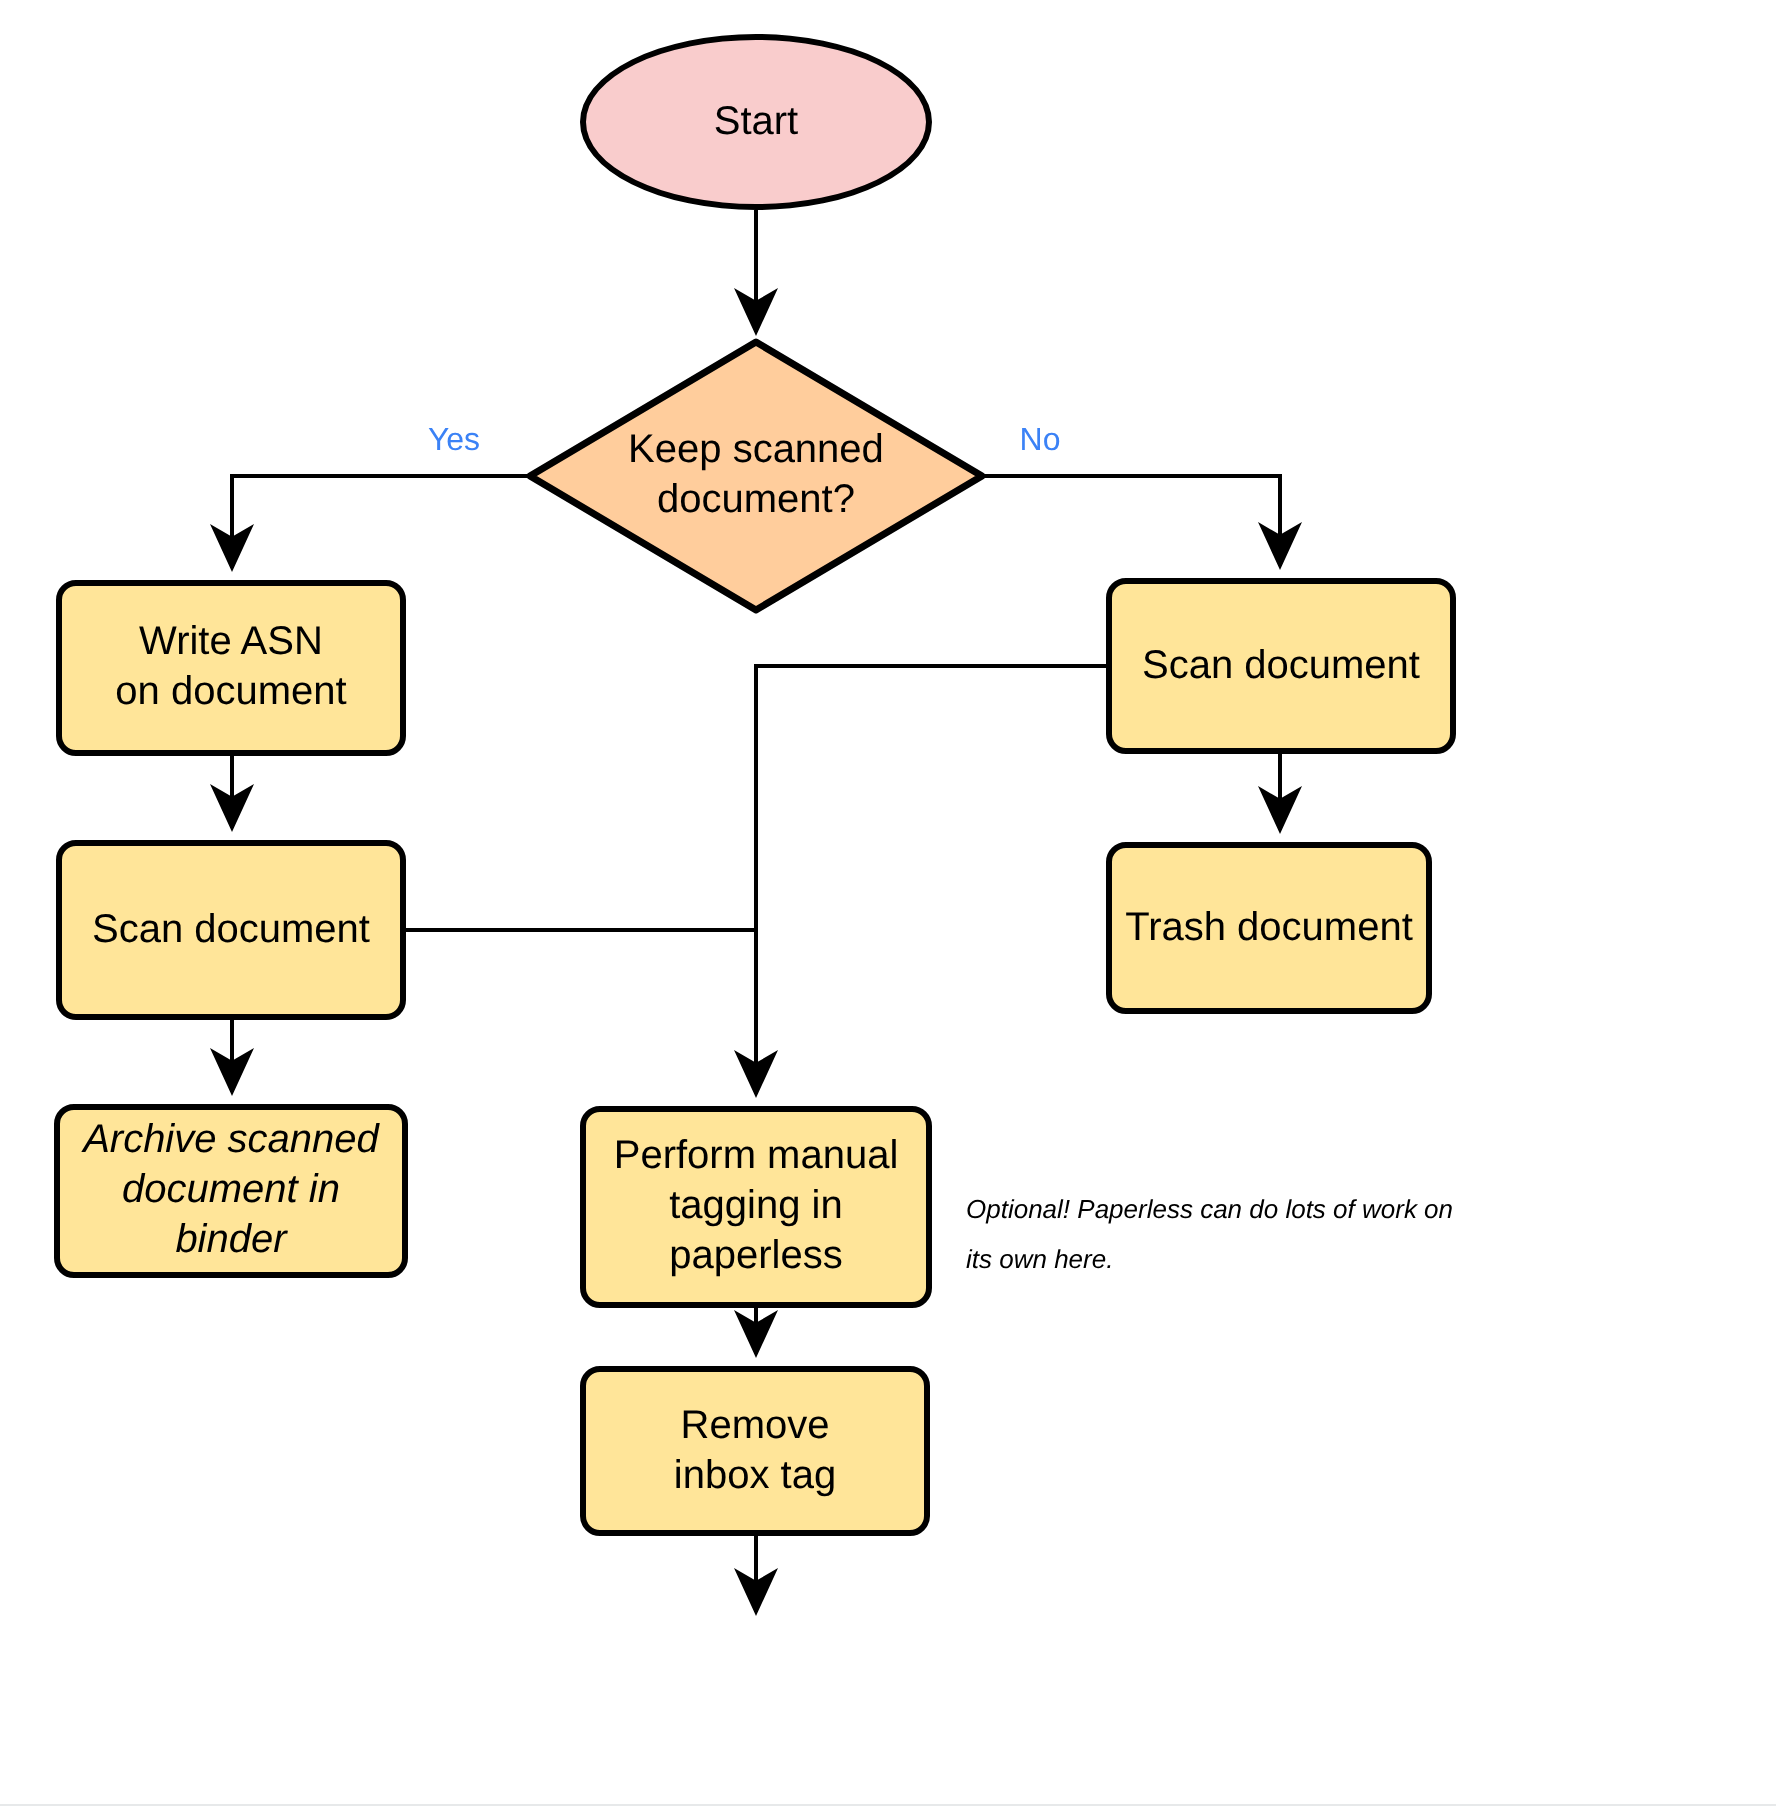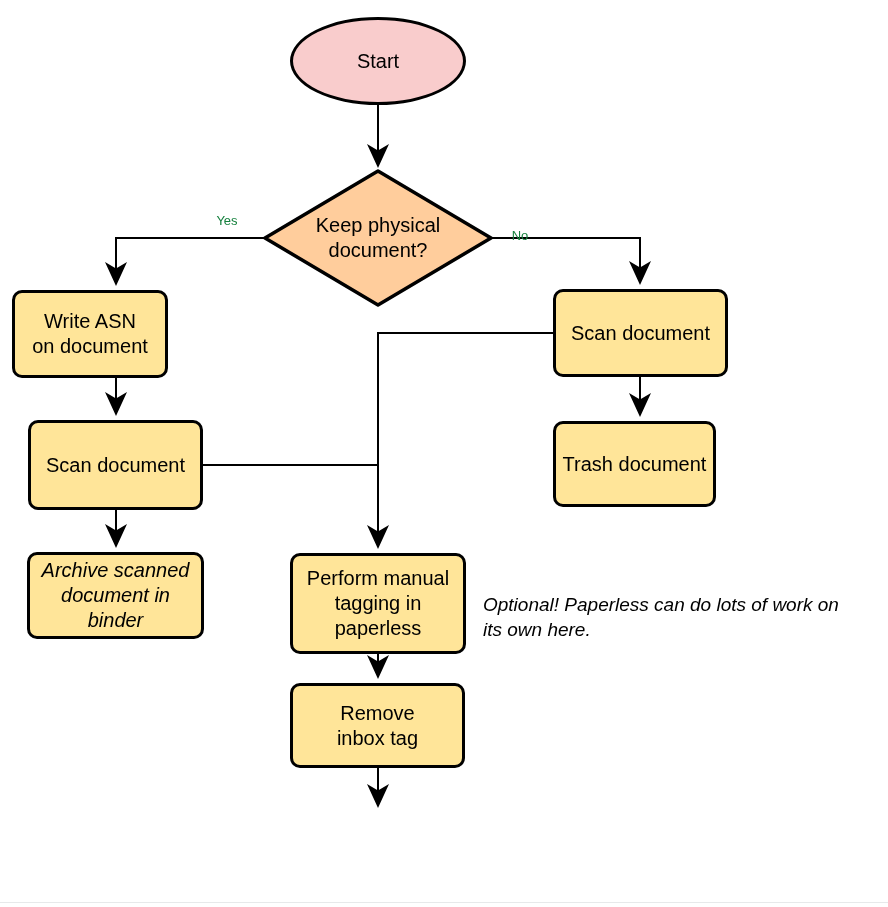--- a/index.html
+++ b/index.html
@@ -43,29 +43,29 @@
     background: var(--terminal-fill);
     border: 3px solid var(--stroke);
     border-radius: 50%;
   }
   .decision-label {
     background: transparent;
     border: none;
   }
   .edge-label {
     position: absolute;
-    font-size: 13px;
+    font-size: 16px;
     line-height: 22px;
-    color: #15803d;
+    color: #3b82f6;
     text-align: center;
   }
   .annotation {
     position: absolute;
     font-style: italic;
-    font-size: 19px;
+    font-size: 13px;
     line-height: 25px;
     color: #000000;
     white-space: pre-line;
   }
   .bottom-divider {
     position: absolute;
     left: 0;
     top: 902px;
     width: 888px;
     height: 1px;
@@ -96,28 +96,28 @@
     <path d="M378,768 L378,806" fill="none" stroke="#000" stroke-width="2" marker-end="url(#arrow)"></path>
 
     <polygon points="378,171 491,238 378,305 265,238" fill="var(--decision-fill)" stroke="var(--stroke)" stroke-width="3.5" stroke-linejoin="round"></polygon>
   </svg>
 
   <div class="node terminal" style="left:290px; top:17px; width:176px; height:88px;">
     <span>Start</span>
   </div>
 
   <div class="node decision-label" style="left:278px; top:198px; width:200px; height:80px;">
-    <span>Keep physical
+    <span>Keep scanned
 document?</span>
   </div>
 
   <div class="edge-label" style="left:197px; top:210px; width:60px;">Yes</div>
-  <div class="edge-label" style="left:492px; top:225px; width:56px;">No</div>
+  <div class="edge-label" style="left:492px; top:210px; width:56px;">No</div>
 
-  <div class="node process" style="left:12px; top:290px; width:156px; height:88px;">
+  <div class="node process" style="left:28px; top:290px; width:175px; height:88px;">
     <span>Write ASN
 on document</span>
   </div>
 
   <div class="node process" style="left:28px; top:420px; width:175px; height:90px;">
     <span>Scan document</span>
   </div>
 
   <div class="node process" style="left:27px; top:552px; width:177px; height:87px;font-style:italic;">
     <span>Archive scanned

